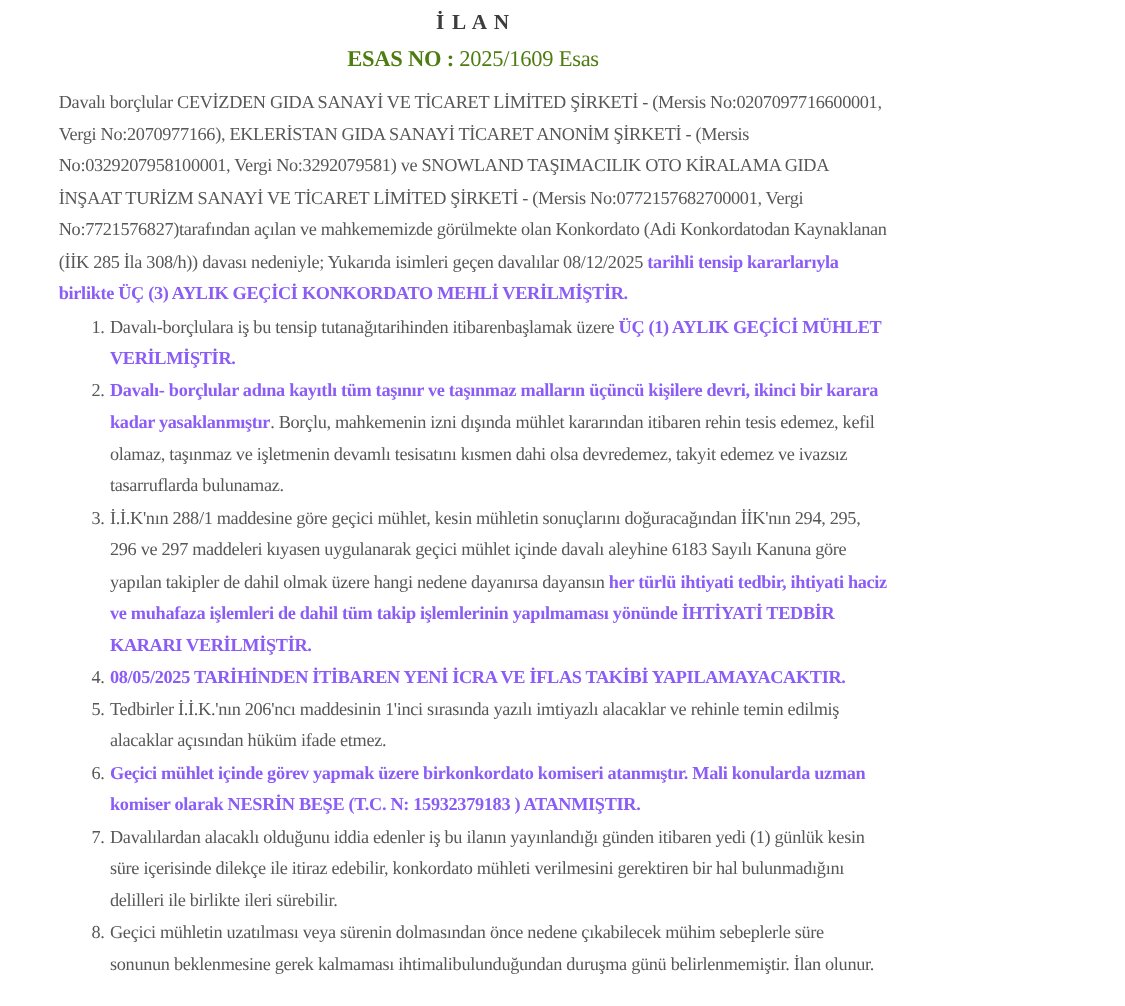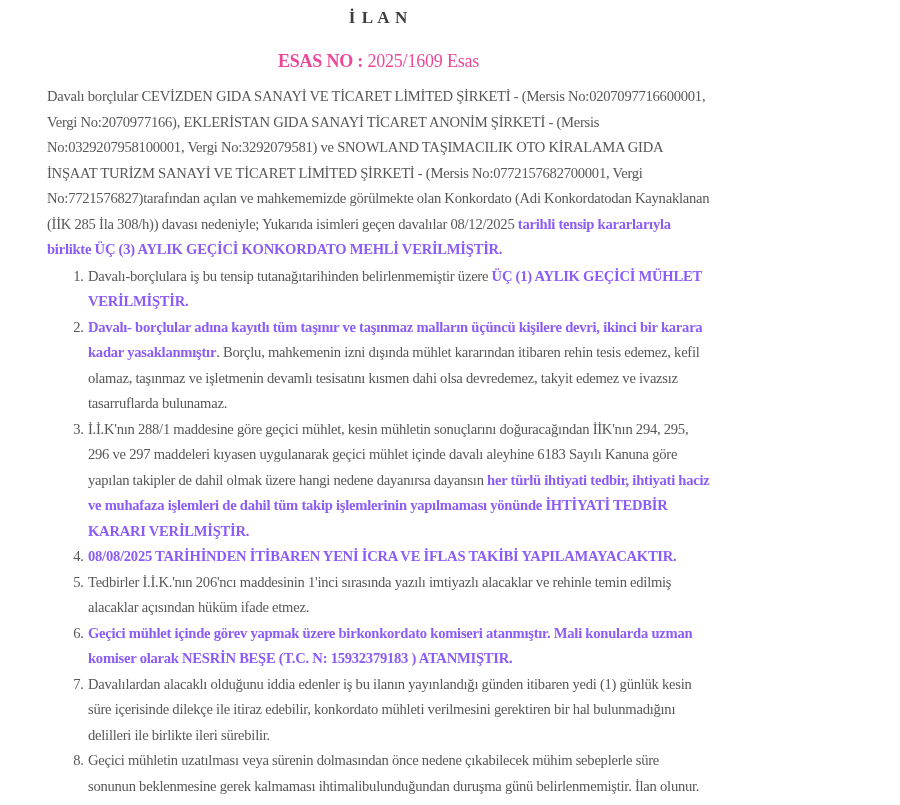--- a/index.html
+++ b/index.html
@@ -32,22 +32,22 @@
     text-align: center;
     font-weight: bold;
     font-size: 20px;
     color: #3d3d3d;
     margin-top: 11px;
     letter-spacing: -0.2px;
   }
   .h-case {
     text-align: center;
     font-size: 18px;
-    color: #ec4899;
-    margin-top: 23px;
+    color: #4d7c0f;
+    margin-top: 9px;
     letter-spacing: -0.2px;
   }
   .h-case .case-label {
     font-weight: bold;
   }
   .intro {
     margin: 12px 0 0 0;
     font-size: 14.6px;
     line-height: 25.5px;
     letter-spacing: -0.25px;
@@ -78,23 +78,23 @@
   <div class="h-title">İ L A N</div>
 
 
   <div class="h-case">
     <span class="case-label">ESAS NO :</span><span> 2025/1609 Esas</span>
   </div>
 
   <p class="intro"><span>Davalı borçlular CEVİZDEN GIDA SANAYİ VE TİCARET LİMİTED ŞİRKETİ - (Mersis No:0207097716600001, Vergi No:2070977166), EKLERİSTAN GIDA SANAYİ TİCARET ANONİM ŞİRKETİ - (Mersis No:0329207958100001, Vergi No:3292079581) ve SNOWLAND TAŞIMACILIK OTO KİRALAMA GIDA İNŞAAT TURİZM SANAYİ VE TİCARET LİMİTED ŞİRKETİ - (Mersis No:0772157682700001, Vergi No:7721576827)tarafından açılan ve mahkememizde görülmekte olan Konkordato (Adi Konkordatodan Kaynaklanan (İİK 285 İla 308/h)) davası nedeniyle; Yukarıda isimleri geçen davalılar 08/12/2025 </span><span class="bold">tarihli tensip kararlarıyla birlikte ÜÇ (3) AYLIK GEÇİCİ KONKORDATO MEHLİ VERİLMİŞTİR.</span></p>
 
   <ol class="items" id="items-list">
-      <li class="item"><span>Davalı-borçlulara iş bu tensip tutanağıtarihinden belirlenmemiştir üzere </span><span class="bold">ÜÇ (1) AYLIK GEÇİCİ MÜHLET VERİLMİŞTİR.</span></li>
+      <li class="item"><span>Davalı-borçlulara iş bu tensip tutanağıtarihinden itibarenbaşlamak üzere </span><span class="bold">ÜÇ (1) AYLIK GEÇİCİ MÜHLET VERİLMİŞTİR.</span></li>
       <li class="item"><span class="bold">Davalı- borçlular adına kayıtlı tüm taşınır ve taşınmaz malların üçüncü kişilere devri, ikinci bir karara kadar yasaklanmıştır</span><span>. Borçlu, mahkemenin izni dışında mühlet kararından itibaren rehin tesis edemez, kefil olamaz, taşınmaz ve işletmenin devamlı tesisatını kısmen dahi olsa devredemez, takyit edemez ve ivazsız tasarruflarda bulunamaz.</span></li>
       <li class="item"><span>İ.İ.K'nın 288/1 maddesine göre geçici mühlet, kesin mühletin sonuçlarını doğuracağından İİK'nın 294, 295, 296 ve 297 maddeleri kıyasen uygulanarak geçici mühlet içinde davalı aleyhine 6183 Sayılı Kanuna göre yapılan takipler de dahil olmak üzere hangi nedene dayanırsa dayansın </span><span class="bold">her türlü ihtiyati tedbir, ihtiyati haciz ve muhafaza işlemleri de dahil tüm takip işlemlerinin yapılmaması yönünde İHTİYATİ TEDBİR KARARI VERİLMİŞTİR.</span></li>
-      <li class="item"><span class="bold">08/08/2025 TARİHİNDEN İTİBAREN YENİ İCRA VE İFLAS TAKİBİ YAPILAMAYACAKTIR.</span></li>
+      <li class="item"><span class="bold">08/05/2025 TARİHİNDEN İTİBAREN YENİ İCRA VE İFLAS TAKİBİ YAPILAMAYACAKTIR.</span></li>
       <li class="item"><span>Tedbirler İ.İ.K.'nın 206'ncı maddesinin 1'inci sırasında yazılı imtiyazlı alacaklar ve rehinle temin edilmiş alacaklar açısından hüküm ifade etmez.</span></li>
       <li class="item"><span class="bold">Geçici mühlet içinde görev yapmak üzere birkonkordato komiseri atanmıştır. Mali konularda uzman komiser olarak NESRİN BEŞE (T.C. N: 15932379183 ) ATANMIŞTIR.</span></li>
       <li class="item"><span>Davalılardan alacaklı olduğunu iddia edenler iş bu ilanın yayınlandığı günden itibaren yedi (1) günlük kesin süre içerisinde dilekçe ile itiraz edebilir, konkordato mühleti verilmesini gerektiren bir hal bulunmadığını delilleri ile birlikte ileri sürebilir.</span></li>
       <li class="item"><span>Geçici mühletin uzatılması veya sürenin dolmasından önce nedene çıkabilecek mühim sebeplerle süre sonunun beklenmesine gerek kalmaması ihtimalibulunduğundan duruşma günü belirlenmemiştir. İlan olunur.</span></li>
     </ol>
 
 </div>
 
 </body></html>

